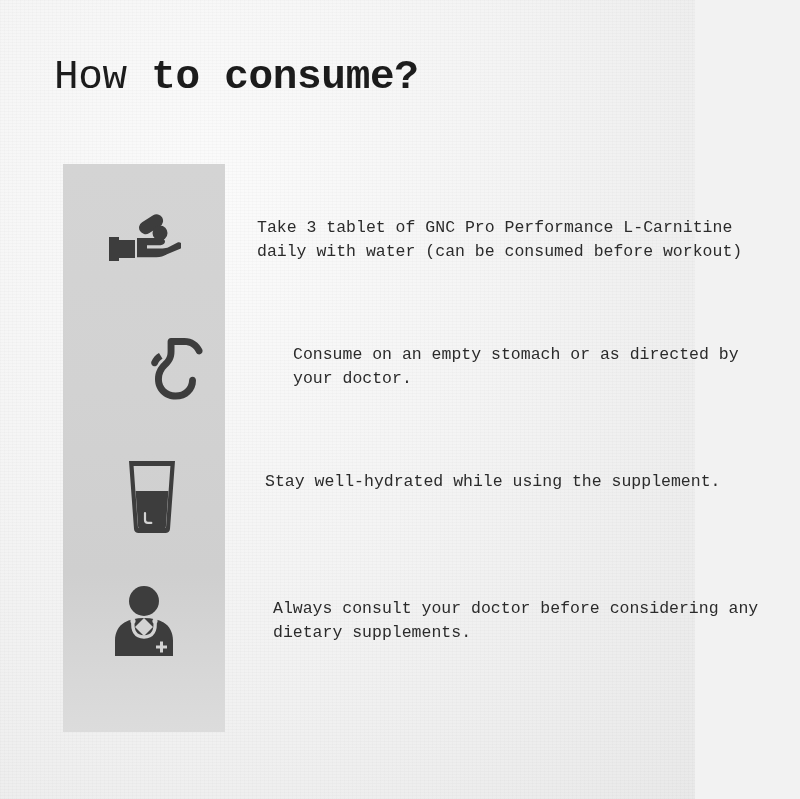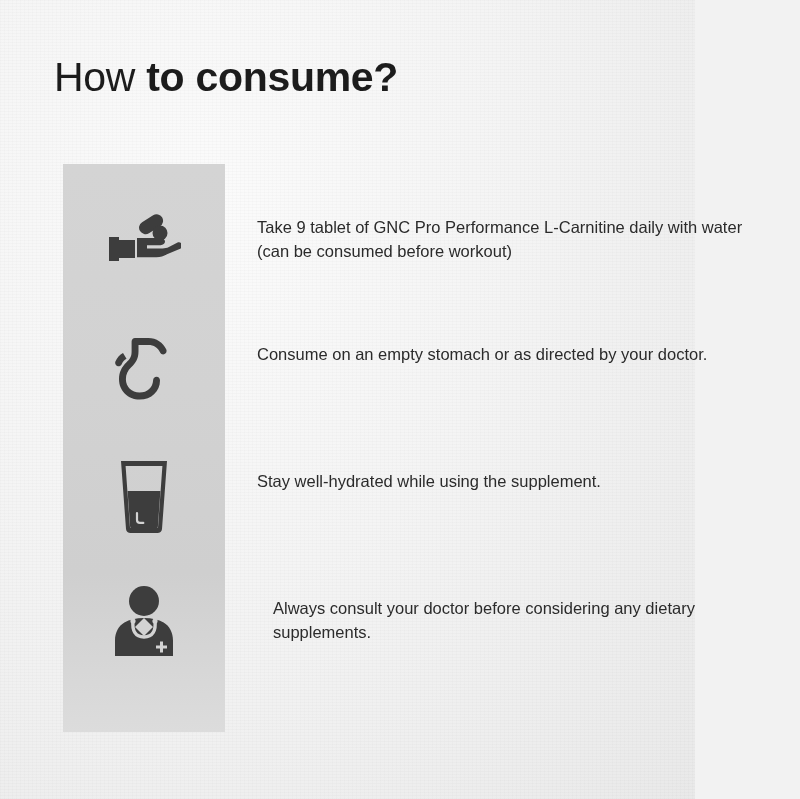--- a/index.html
+++ b/index.html
@@ -12,20 +12,21 @@
     font-family: "Liberation Sans", sans-serif;
     background: #f2f2f2;
     overflow: hidden;
   }
   .page {
     position: relative;
     width: 695px;
     height: 799px;
     background:
       radial-gradient(ellipse at 30% 25%, #fbfbfb 0%, #f4f4f4 45%, #eeeeee 75%, #e9e9e9 100%);
+    font-family: Liberation Mono, monospace;
   }
   
   .page::before {
     content: "";
     position: absolute;
     inset: 0;
     background-image:
       repeating-linear-gradient(0deg, rgba(0,0,0,0.014) 0px, rgba(0,0,0,0.014) 1px, rgba(255,255,255,0) 1px, rgba(255,255,255,0) 3px),
       repeating-linear-gradient(90deg, rgba(0,0,0,0.012) 0px, rgba(0,0,0,0.012) 1px, rgba(255,255,255,0) 1px, rgba(255,255,255,0) 4px);
     pointer-events: none;
@@ -76,22 +77,22 @@
   .row-text {
     flex: 1 1 auto;
     padding-left: 32px;
     padding-top: 24px;
     font-size: 16.5px;
     line-height: 1.45;
     color: #2b2b2b;
     max-width: 490px;
   }
   .r0 { top: 28px; }
-  .r1 { top: 155px; }
-  .r2 { top: 282px; }
+  .r1 { top: 155px; margin-left: 36px; }
+  .r2 { top: 282px; margin-left: 8px; }
   .r3 { top: 409px; justify-content: space-between; }
 
   svg { display: block; }
   .ico { fill: #3d3d3d; }
 </style>
 </head>
 <body>
 
 <div class="page">
 
@@ -114,21 +115,21 @@
 
             <circle cx="53" cy="21" r="7.5"></circle>
 
             <path d="M30 26c4.5 0 8.5 0 13 0 3.6 0 7 0 10.6 0 2.6 0 4.4 1.6 4.4 3.6 0 2.1-1.9 3.6-4.5 3.6H40v3.2h15.6c2.4 0 4.2-.2 6.3-1.3l8.2-4.3c1.9-1 4 -.4 4.8 1.3.8 1.7.1 3.6-1.7 4.6L60 42.3c-3.6 2-6.3 2.9-10.6 2.9H30z"></path>
 
             <path d="M2 28h26v18H2z"></path>
             <path d="M2 25h10v24H2z"></path>
           </g>
         </svg>
       </div>
-      <div class="row-text">Take 9 tablet of GNC Pro Performance L-Carnitine daily with water (can be consumed before workout)</div>
+      <div class="row-text">Take 3 tablet of GNC Pro Performance L-Carnitine daily with water (can be consumed before workout)</div>
     </div>
 
     <div class="row r1">
       <div class="row-icon">
         <svg width="66" height="70" viewBox="0 0 66 70" aria-hidden="true">
           <g class="ico">
             <path d="M24 4c-1.9 0-3.4 1.6-3.4 3.5v10c0 5.2-1.6 7.5-5.1 10.8C10.6 33 8 38.4 8 45.2 8 56.7 17 65.5 28.6 65.5c11.9 0 20.4-8.3 20.4-19.1 0-2.1-1.5-3.6-3.4-3.6-1.9 0-3.4 1.5-3.5 3.4-.3 7.2-5.6 12.3-13.5 12.3-7.9 0-13.7-5.9-13.7-13.3 0-4.9 1.8-8.5 5.3-11.9 4.5-4.3 7.3-8.5 7.3-15.8V11h9.8c5.6 0 9.5 2.6 11.8 7.4.8 1.7 2.8 2.5 4.5 1.7 1.7-.8 2.5-2.8 1.7-4.6C51.9 8.6 45.6 4 37.3 4H24z"></path>
             <path d="M12 19c-3.4 1.9-6 4.9-7.6 8.6-.7 1.7.1 3.7 1.8 4.4 1.8.7 3.8-.1 4.5-1.8 1-2.4 2.6-4.2 4.8-5.5z"></path>
           </g>
         </svg>

